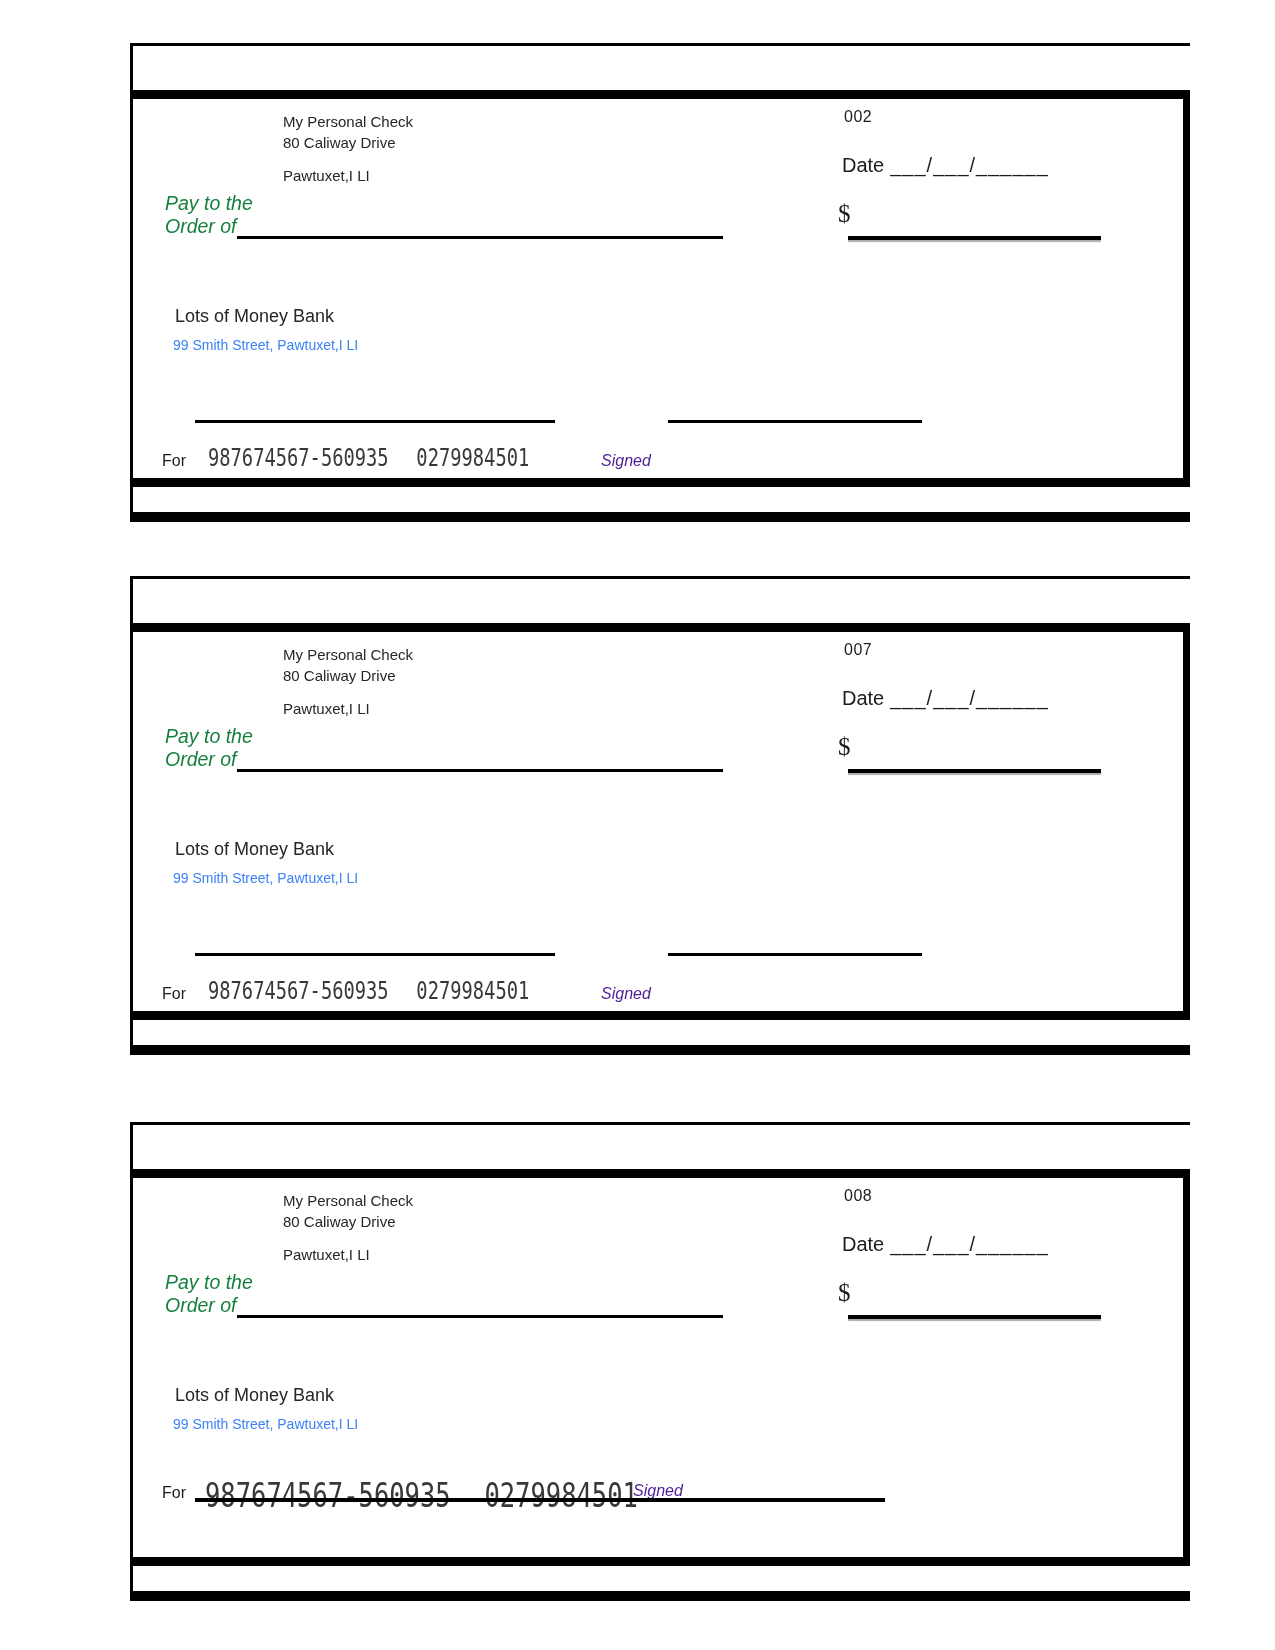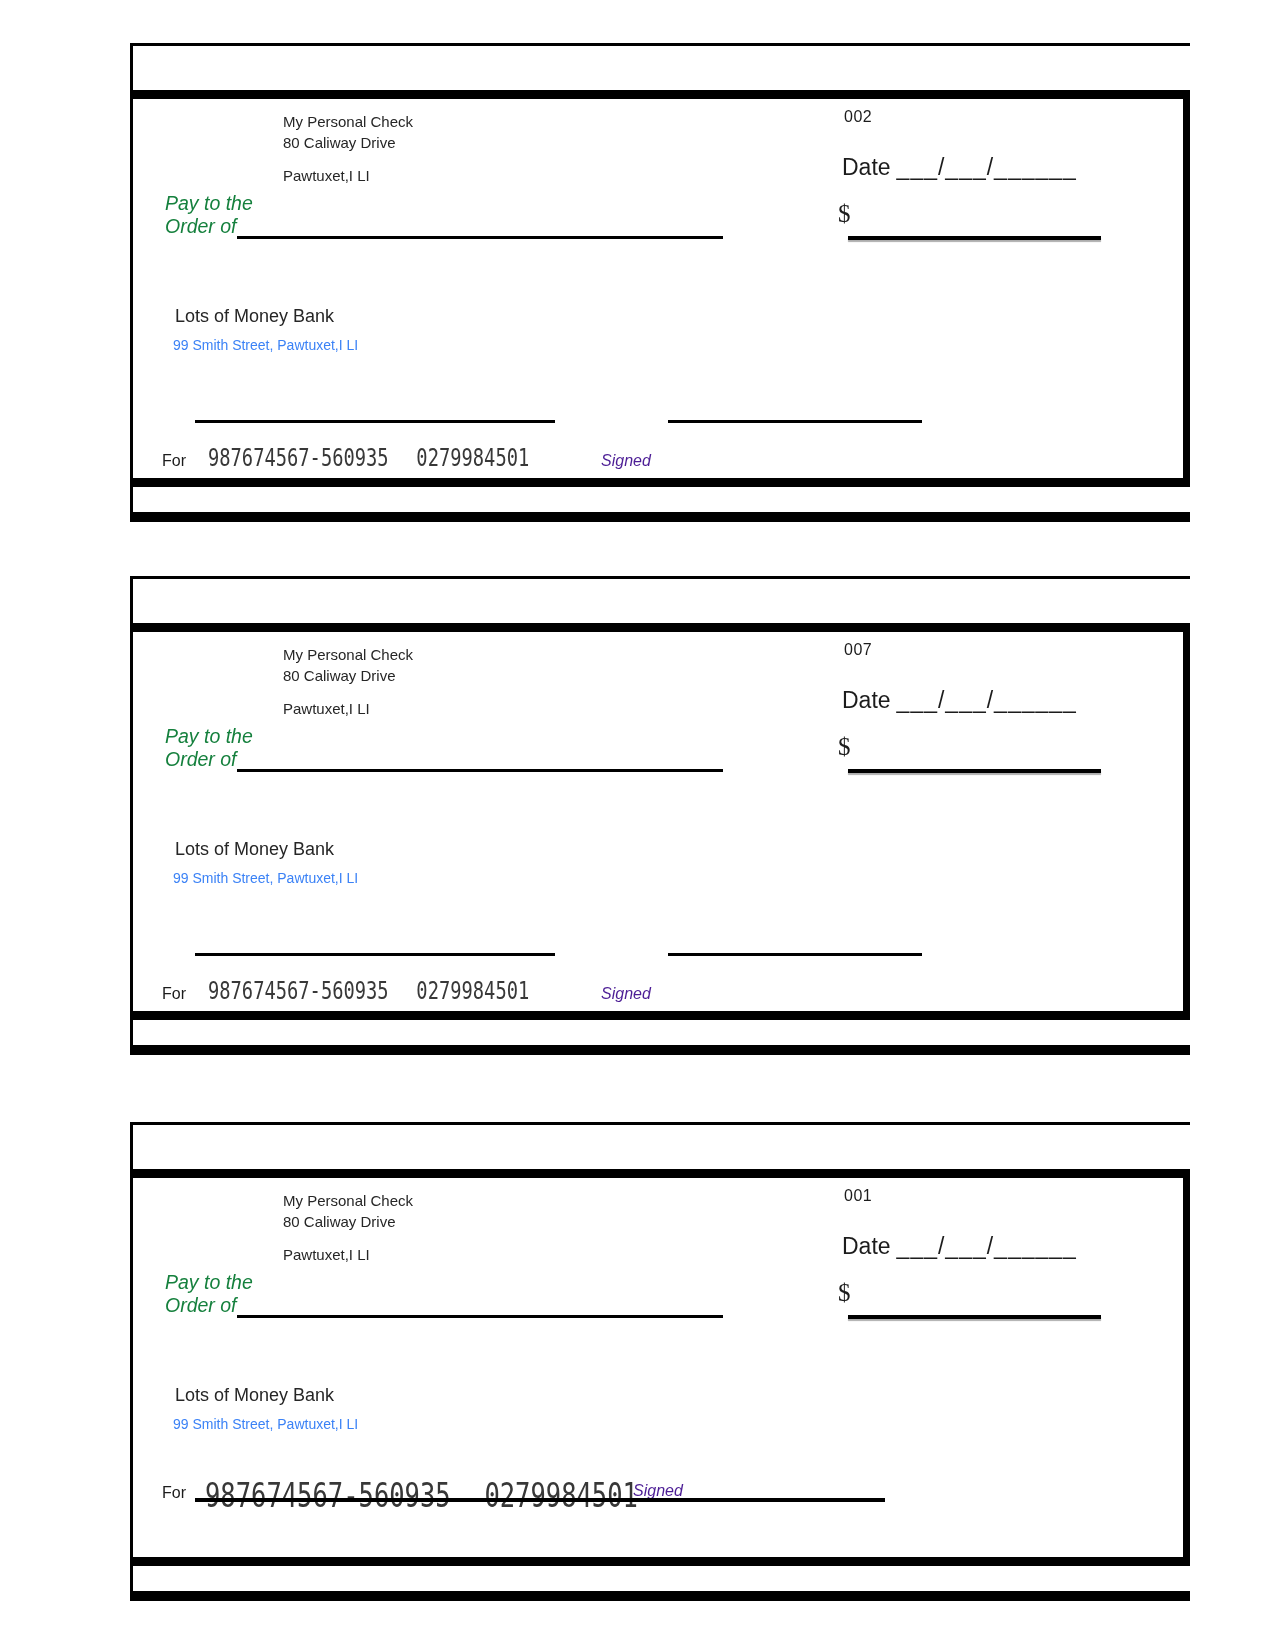--- a/index.html
+++ b/index.html
@@ -25,21 +25,21 @@
   .bar{width:100%;height:9px;background:#000;}
   .bar.final{height:10px;}
   .content{
     position:relative;height:379px;background:#fff;
     border-right:7px solid #000;box-sizing:border-box;
   }
   .content > div{position:absolute;}
   .payer{left:150px;top:12px;font-size:15px;line-height:21px;color:#262626;}
   .payer .addr2{margin-top:12px;}
   .check-number{left:711px;top:9px;font-size:16px;letter-spacing:.5px;color:#1c1c1c;}
-  .date-row{left:709px;top:55px;font-size:23px;color:#1c1c1c;white-space:nowrap;}
+  .date-row{left:709px;top:55px;font-size:20px;color:#1c1c1c;white-space:nowrap;}
   .date-row .blanks{margin-left:6px;letter-spacing:1px;}
   .payto{left:32px;top:93px;font-size:19.5px;line-height:22.5px;font-style:italic;color:#15803d;}
   .line{position:absolute;background:#000;}
   .payee-line{left:104px;top:137px;width:486px;height:3px;}
   .dollar{left:705px;top:101px;font-family:"Liberation Serif", serif;font-size:25px;color:#1c1c1c;}
   .amount-line{left:715px;top:137px;width:253px;height:4px;box-shadow:0 2px 1px rgba(0,0,0,.32);}
   .bank-name{left:42px;top:207px;font-size:18px;color:#262626;}
   .bank-address{left:40px;top:238px;font-size:14px;color:#3b82f6;}
   .memo-line{left:62px;top:321px;width:360px;height:3px;}
   .signature-line{left:535px;top:321px;width:254px;height:3px;}
@@ -134,21 +134,21 @@
 
   <section class="check" style="top:1122px;">
     <div class="band top-band"></div>
     <div class="bar"></div>
     <div class="content merged">
       <div class="payer">
         <div>My Personal Check</div>
         <div>80 Caliway Drive</div>
         <div class="addr2">Pawtuxet,I LI</div>
       </div>
-      <div class="check-number">001</div>
+      <div class="check-number">008</div>
       <div class="date-row"><span>Date</span><span class="blanks">___/___/______</span></div>
       <div class="payto">
         <div>Pay to the</div>
         <div>Order of</div>
       </div>
       <div class="line payee-line"></div>
       <div class="dollar">$</div>
       <div class="line amount-line"></div>
       <div class="bank-name">Lots of Money Bank</div>
       <div class="bank-address">99 Smith Street, Pawtuxet,I LI</div>

